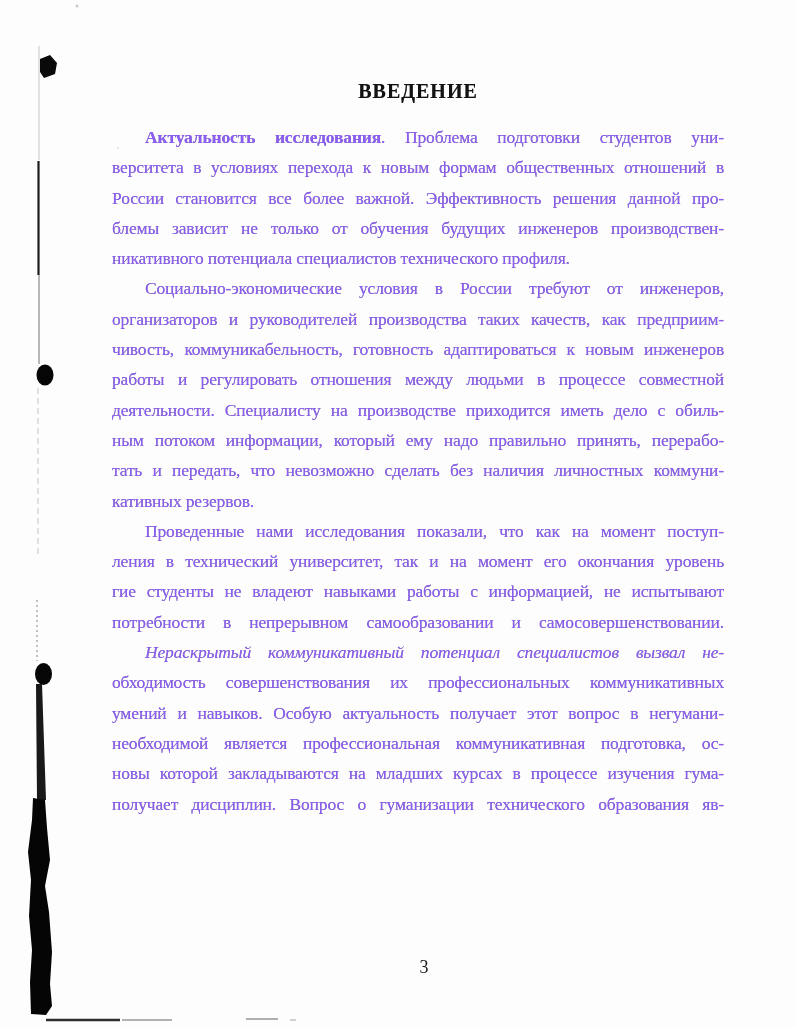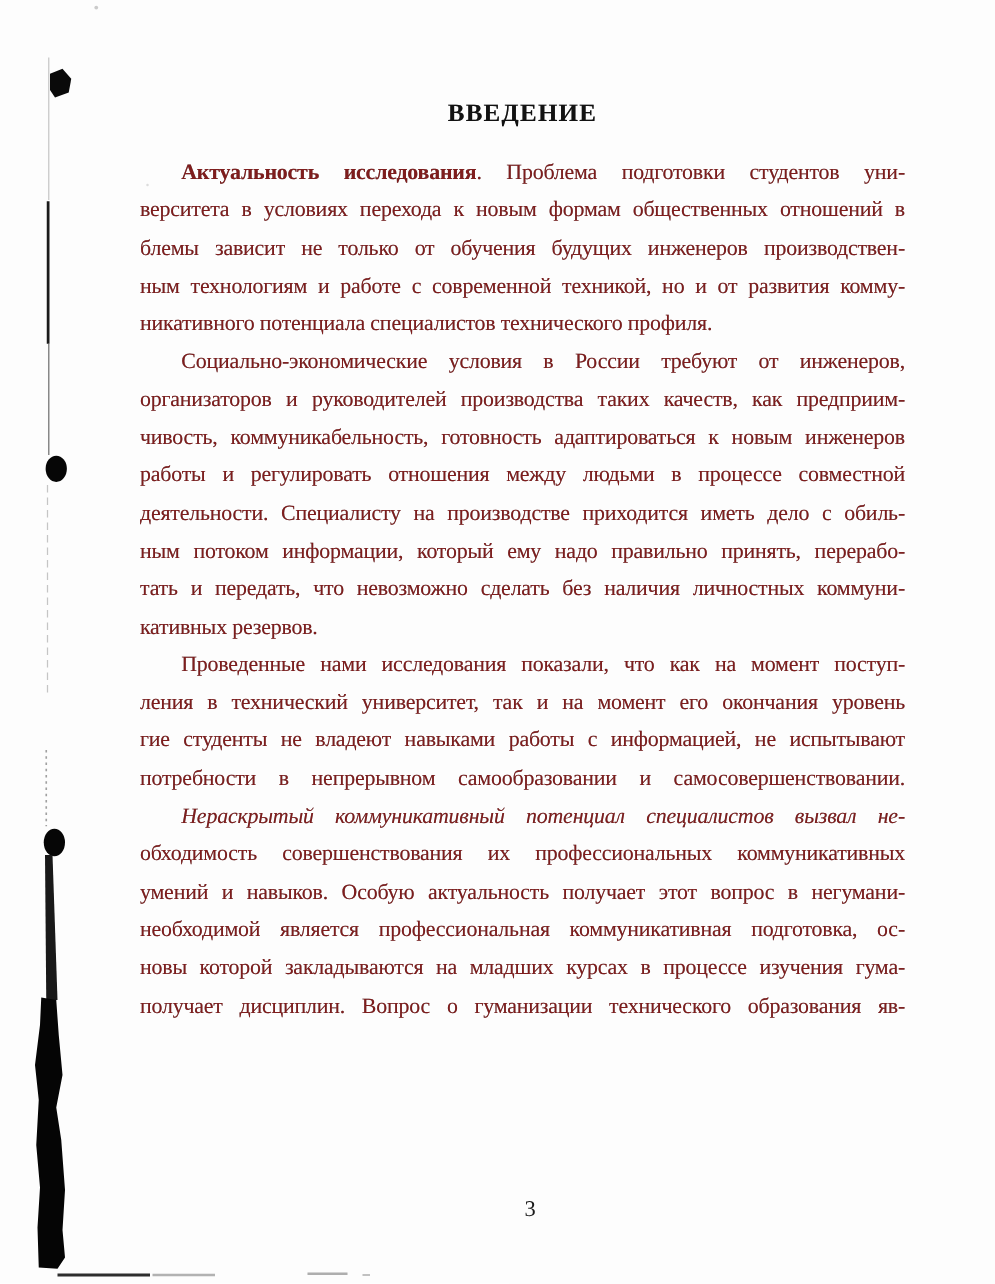--- a/index.html
+++ b/index.html
@@ -22,21 +22,21 @@
     font-size: 20px; font-weight: bold;
     letter-spacing: 1px;
     color: #121212;
     text-shadow: 0 0 0.5px rgba(20,20,20,0.55);
   }
   .doc-body {
     position: absolute;
     top: 122px; left: 112px; width: 612px;
     font-size: 17.5px;
     letter-spacing: -0.15px;
-    color: #7f1d1d;
+    color: #8b5cf6;
     text-shadow: 0 0 0.5px rgba(20,20,20,0.5);
     font-family: Liberation Serif, serif;
   }
   .line {
     height: 30.3px; line-height: 30.3px;
     overflow: visible;
     text-align: justify;
     text-align-last: justify;
   }
   .line.lastline { text-align-last: left; }
@@ -58,22 +58,22 @@
 </head>
 <body>
 
 <div class="scan-page">
 
   <div class="doc-title">ВВЕДЕНИЕ</div>
 
   <div class="doc-body">
       <div class="line firstline"><span class="seg-bold">Актуальность исследования</span><span>. Проблема подготовки студентов уни-</span></div>
       <div class="line"><span>верситета в условиях перехода к новым формам общественных отношений в</span></div>
+      <div class="line"><span>России становится все более важной. Эффективность решения данной про-</span></div>
       <div class="line"><span>блемы зависит не только от обучения будущих инженеров производствен-</span></div>
-      <div class="line"><span>ным технологиям и работе с современной техникой, но и от развития комму-</span></div>
       <div class="line lastline"><span>никативного потенциала специалистов технического профиля.</span></div>
       <div class="line firstline"><span>Социально-экономические условия в России требуют от инженеров,</span></div>
       <div class="line"><span>организаторов и руководителей производства таких качеств, как предприим-</span></div>
       <div class="line"><span>чивость, коммуникабельность, готовность адаптироваться к новым инженеров</span></div>
       <div class="line"><span>работы и регулировать отношения между людьми в процессе совместной</span></div>
       <div class="line"><span>деятельности. Специалисту на производстве приходится иметь дело с обиль-</span></div>
       <div class="line"><span>ным потоком информации, который ему надо правильно принять, перерабо-</span></div>
       <div class="line"><span>тать и передать, что невозможно сделать без наличия личностных коммуни-</span></div>
       <div class="line lastline"><span>кативных резервов.</span></div>
       <div class="line firstline"><span>Проведенные нами исследования показали, что как на момент поступ-</span></div>

